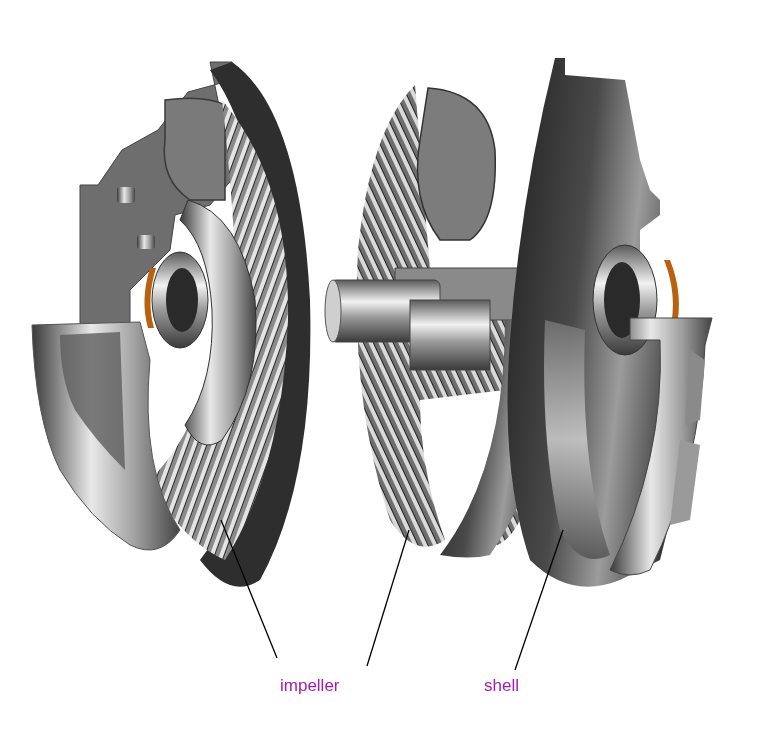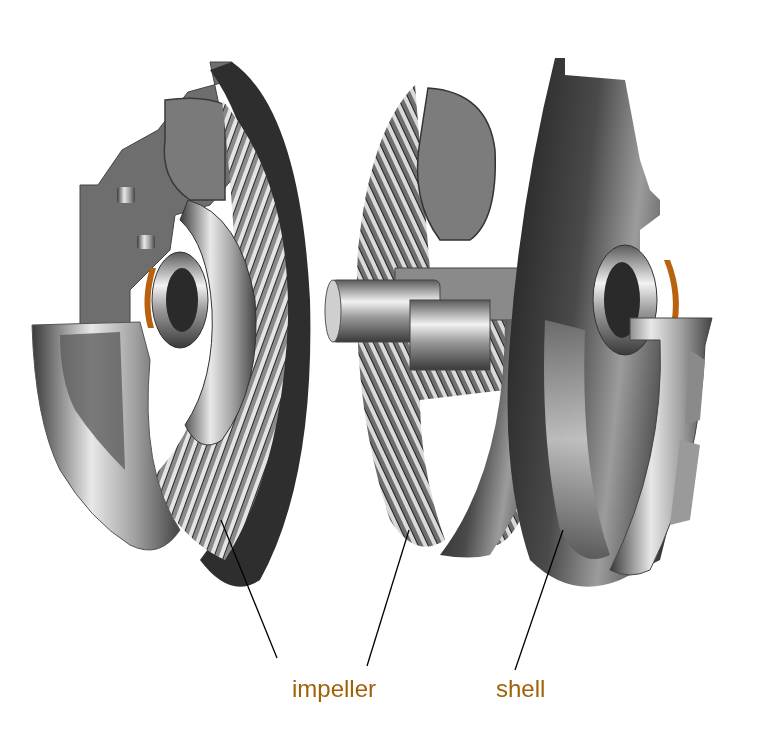--- a/index.html
+++ b/index.html
@@ -1,19 +1,19 @@
 <!DOCTYPE html>
 <html><head>
 <meta charset="utf-8">
 <style>
   html, body { margin:0; padding:0; background:#ffffff; }
   body { width:774px; height:742px; position:relative; overflow:hidden;
          font-family:"Liberation Sans", sans-serif; }
   #figure { position:absolute; left:0; top:0; width:774px; height:742px; }
-  .label { position:absolute; font-size:24px; color:#a16207; line-height:1; white-space:nowrap;margin-left:12px; }
+  .label { position:absolute; font-size:17px; color:#a21caf; line-height:1; white-space:nowrap; }
   #label-impeller { left:280px; top:677px; }
   #label-shell { left:484px; top:677px;text-align:center; }
 </style>
 </head>
 <body>
 
 <svg id="figure" width="774" height="742" viewBox="0 0 774 742" xmlns="http://www.w3.org/2000/svg">
   <defs>
     <linearGradient id="gMetalV" x1="0" y1="0" x2="0" y2="1">
       <stop offset="0" stop-color="#5a5a5a"></stop>

